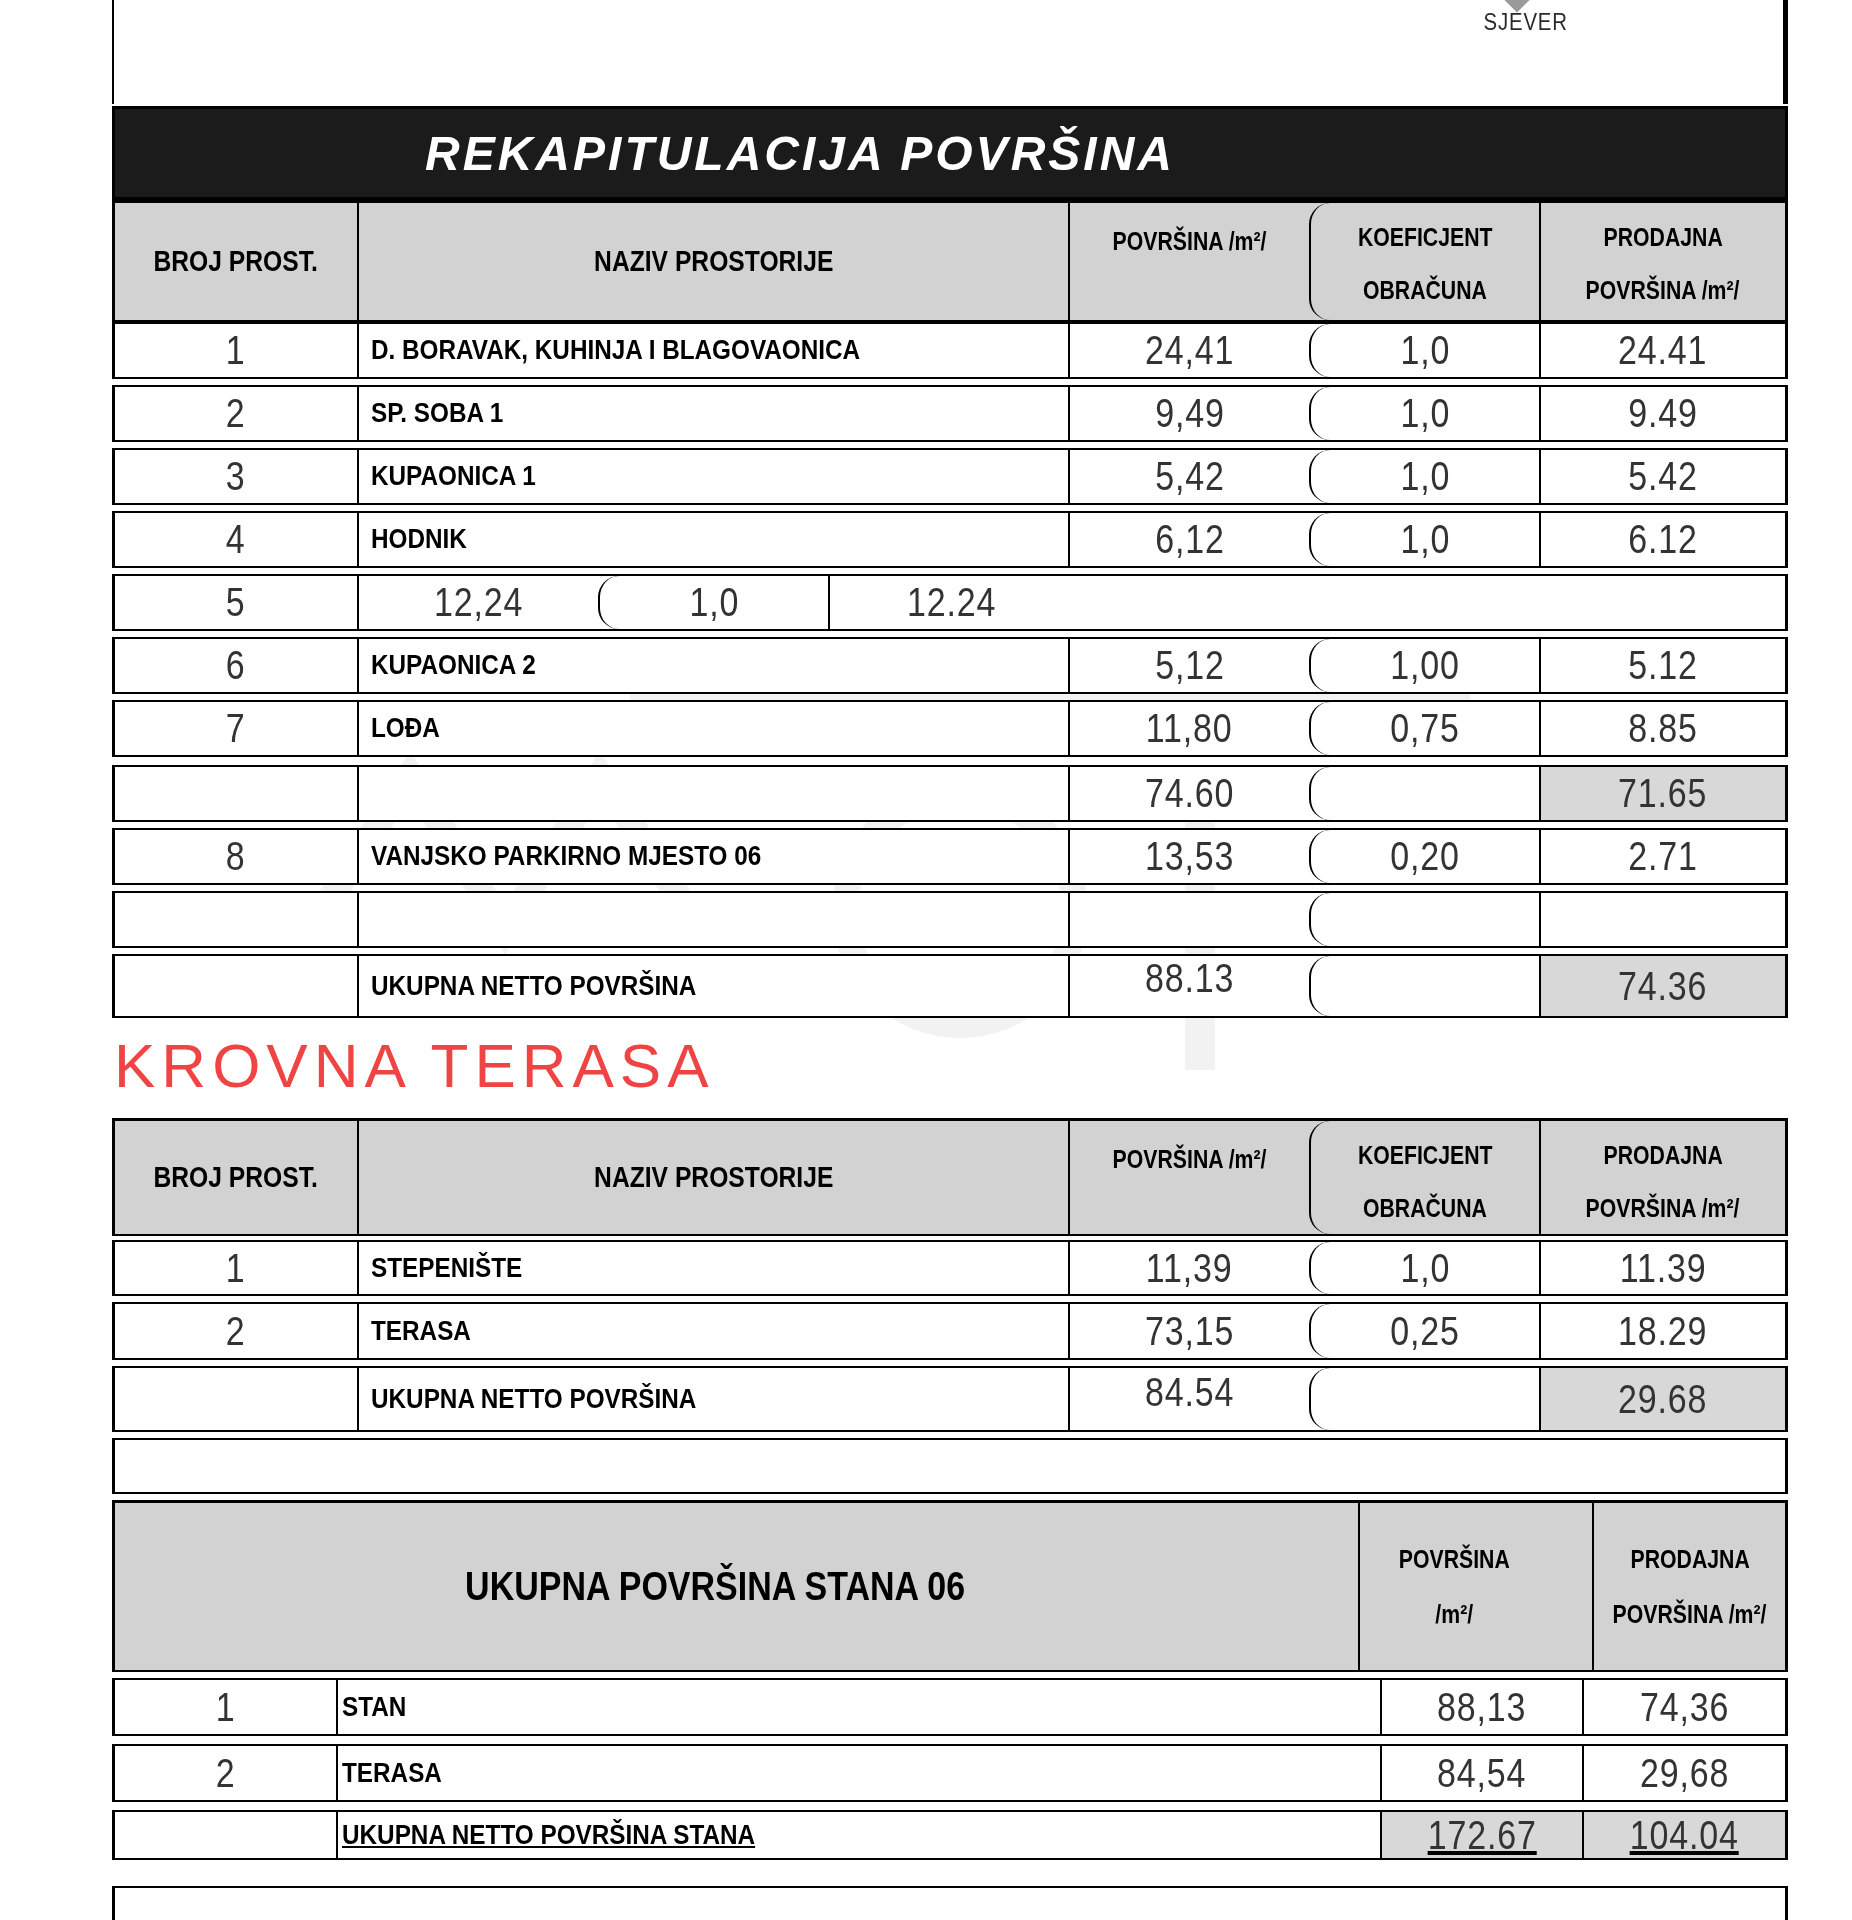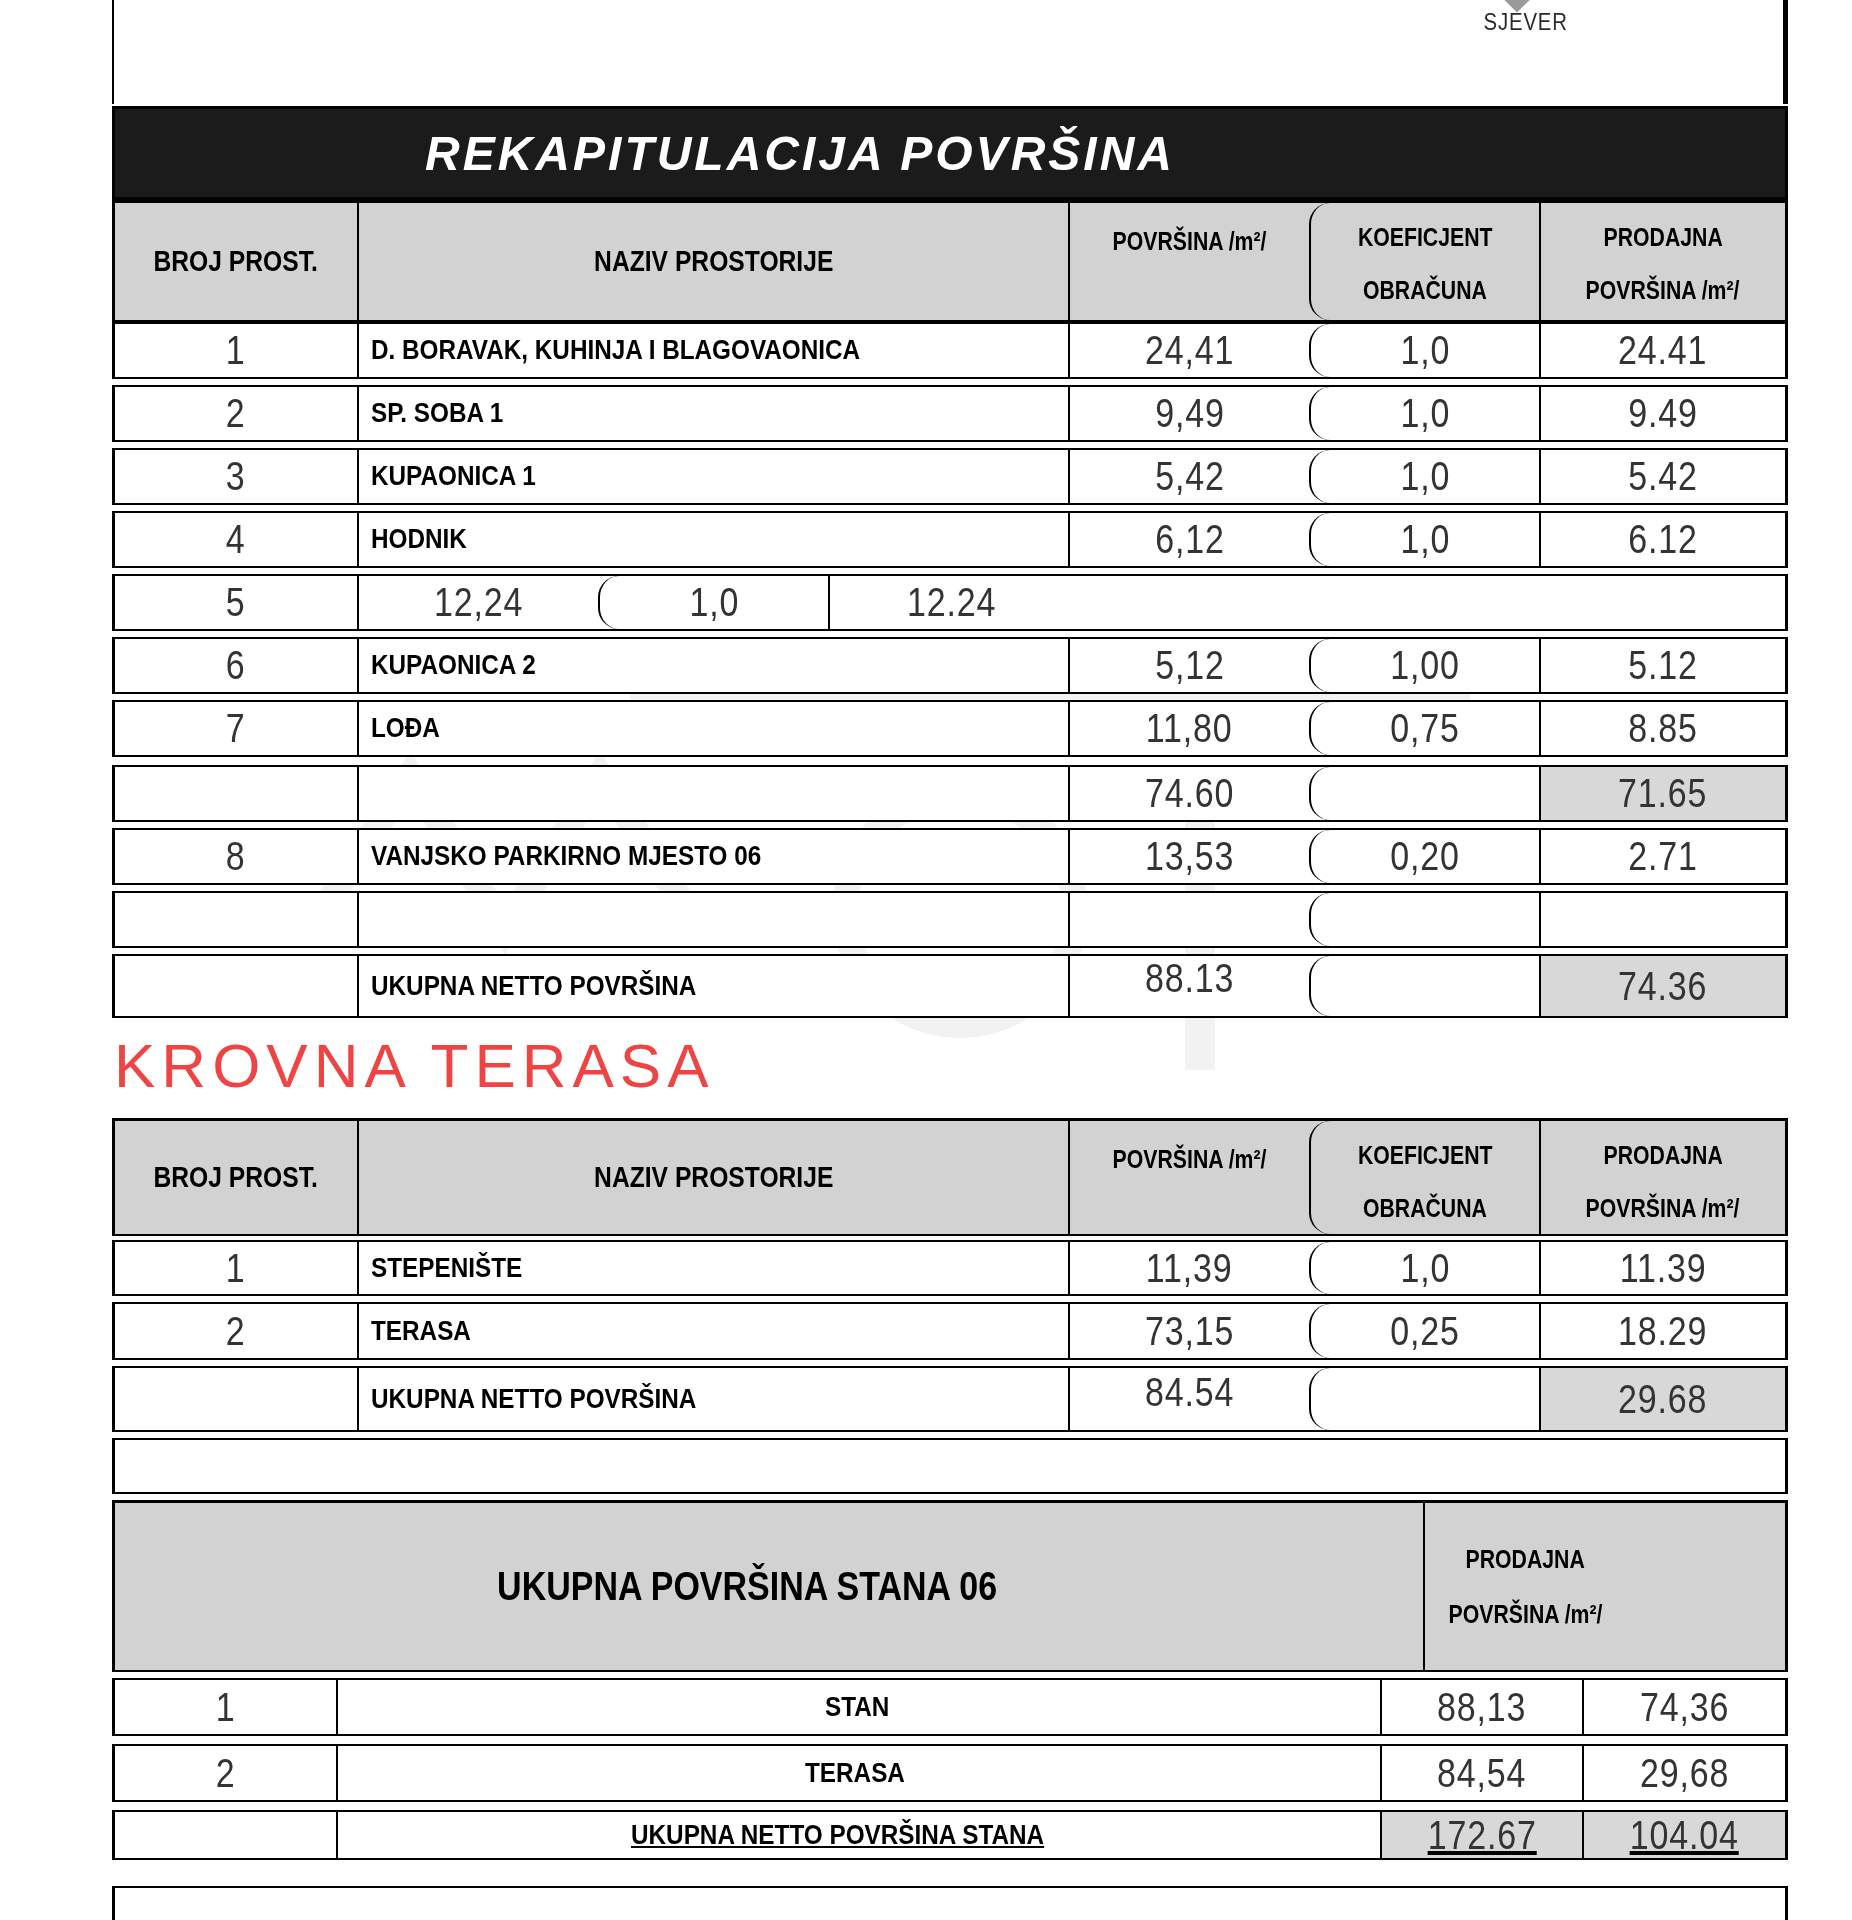--- a/index.html
+++ b/index.html
@@ -9,21 +9,21 @@
   
   .abs{position:absolute;box-sizing:border-box;}
   .trow{position:absolute;left:112px;width:1676px;box-sizing:border-box;display:flex;
         border:2px solid #000;border-left-width:3px;border-right-width:3px;background:#fff;}
   .cell{box-sizing:border-box;display:flex;align-items:center;justify-content:center;overflow:hidden;}
   .bl{border-left:2px solid #000;}
   
   .c1{width:242px;} .c2{width:711px;justify-content:flex-start;padding-left:12px;}
   .c3{width:241px;} .c4{width:230px;border-radius:21px;} .c5{width:246px;}
   
-  .b1{width:221px;} .b2{width:1044px;justify-content:center;padding-left:4px;}
+  .b1{width:221px;} .b2{width:1044px;justify-content:flex-start;padding-left:4px;}
   .b3{width:202px;} .b4{width:203px;}
   .graycell{background:#d8d8d8;}
 
   
   .v{font-family:"Liberation Sans",sans-serif;font-size:40px;color:#333;
      display:inline-block;transform:scaleX(0.85);letter-spacing:1px;}
   .nm{font-weight:bold;font-size:27px;color:#000;display:inline-block;
       transform:scaleX(0.9);transform-origin:0 50%;letter-spacing:0;white-space:nowrap;}
   .h1{font-weight:bold;font-size:29px;display:inline-block;transform:scaleX(0.85);white-space:nowrap;}
   .h2{font-weight:bold;font-size:25px;display:inline-block;transform:scaleX(0.85);white-space:nowrap;}
@@ -363,20 +363,24 @@
         <span class="v">29.68</span>
       </div>
   </div>
 
   <div class="trow" style="top:1438px;height:56px;"></div>
 
   <div class="trow thead" style="top:1500px;height:172px;border-top-width:3px;gap:43px;">
     <div class="cell b1" style="width:1265px;">
       <span class="h1" style="font-size:40px;">UKUPNA POVRŠINA STANA 06</span>
     </div>
+    <div class="cell b3 bl bigcellstack">
+      <span class="h2">POVRŠINA</span>
+      <span class="h2 line2">/m²/</span>
+    </div>
     <div class="cell b4 bl bigcellstack">
       <span class="h2">PRODAJNA</span>
       <span class="h2 line2">POVRŠINA /m²/</span>
     </div>
   </div>
 
   <div class="trow" style="top:1678px;height:58px;">
     <div class="cell b1">
         <span class="v">1</span>
       </div>

